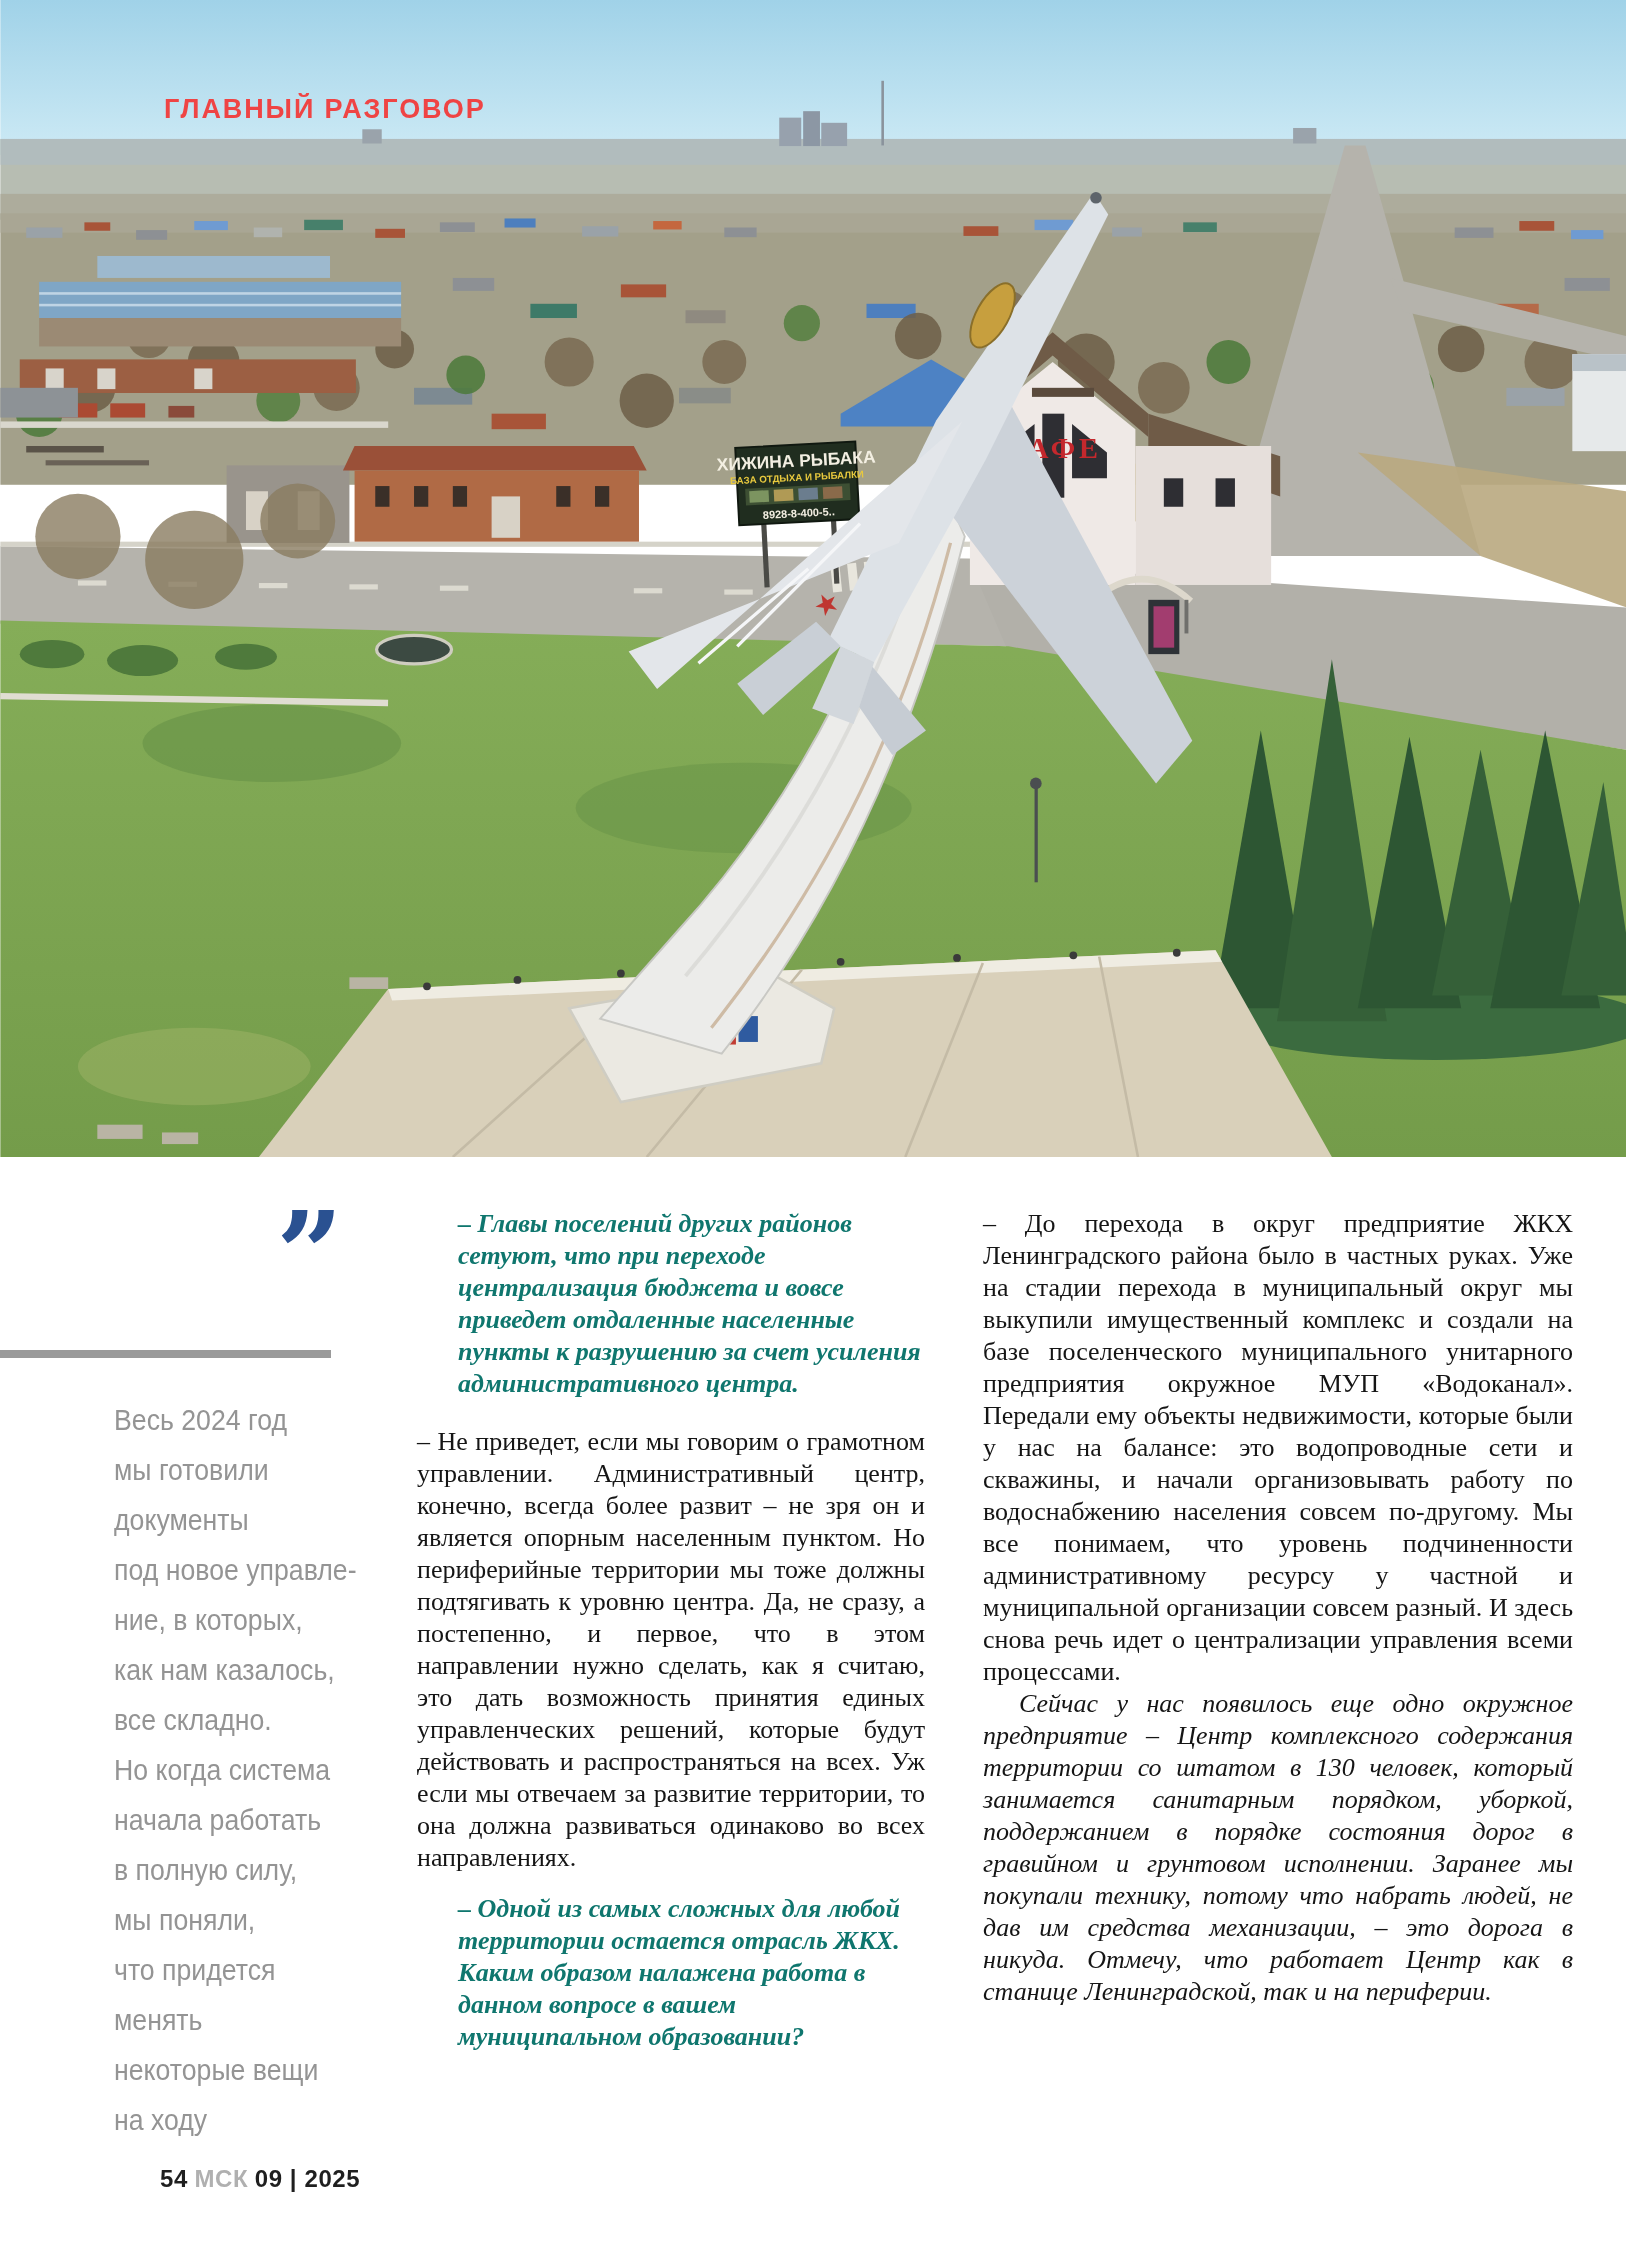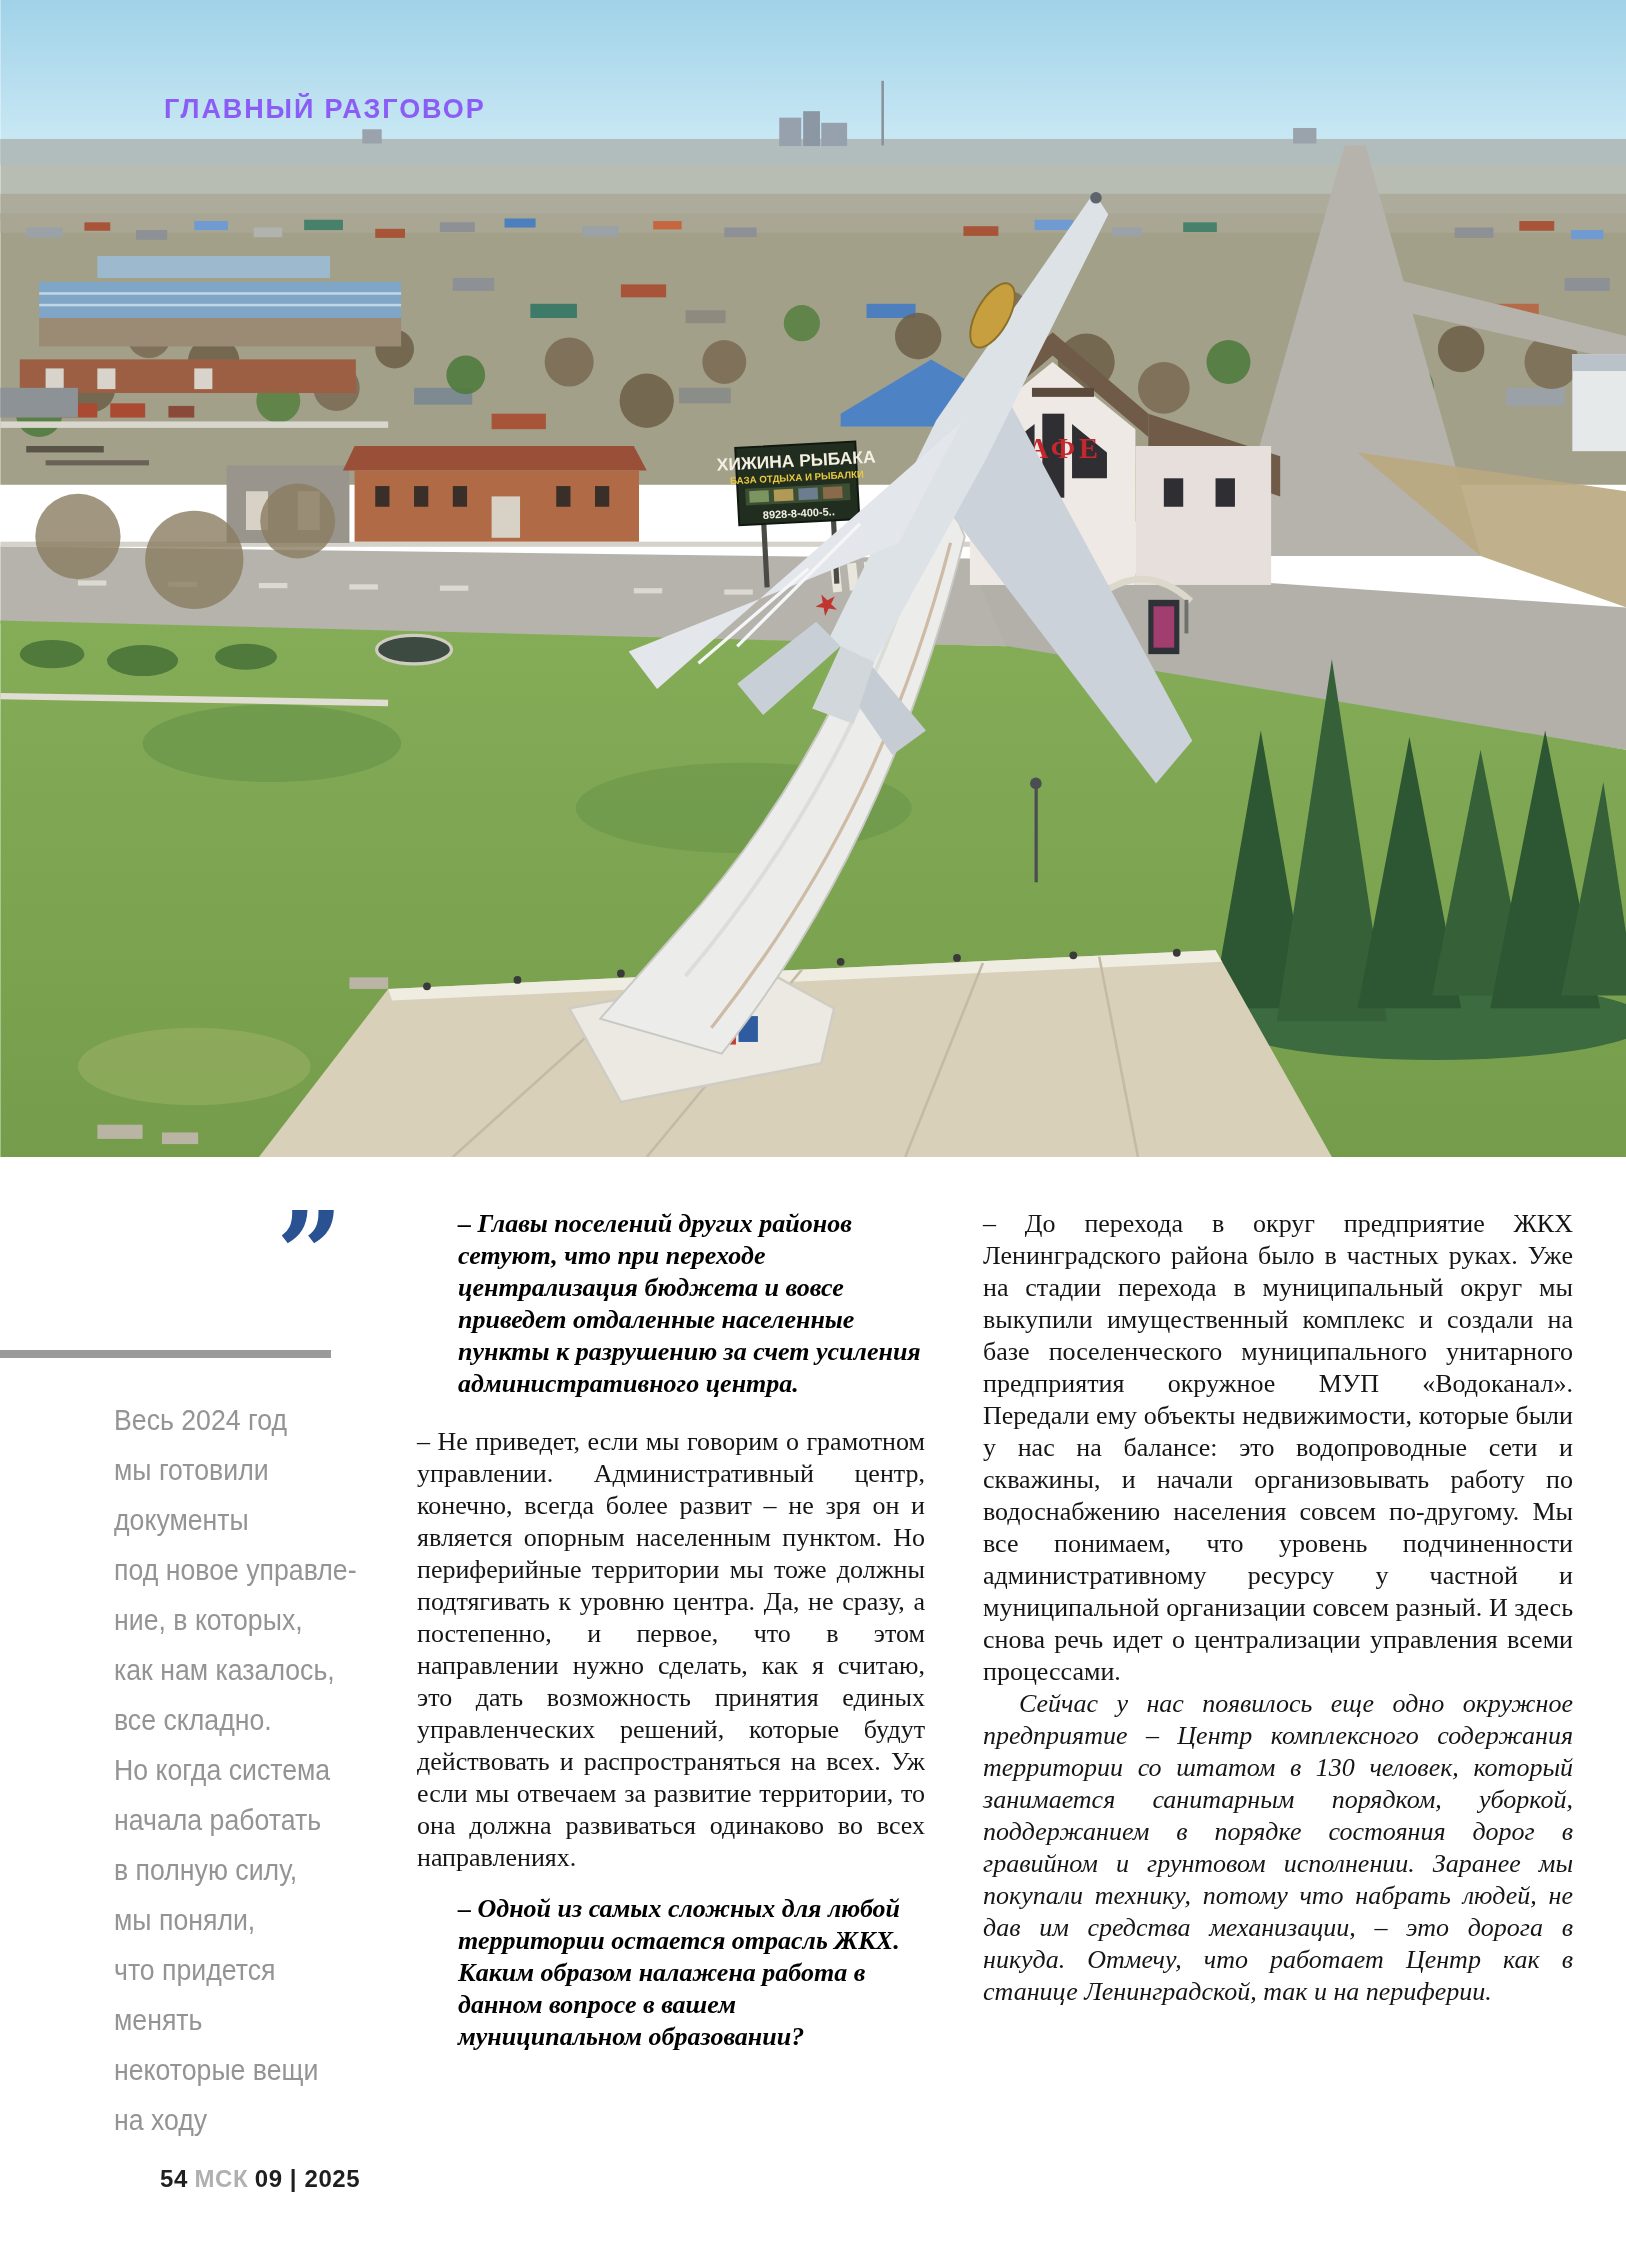--- a/index.html
+++ b/index.html
@@ -3,36 +3,36 @@
 <meta charset="utf-8">
 <style>
   html,body{margin:0;padding:0;background:#ffffff;}
   .page{position:relative;width:1627px;height:2261px;background:#ffffff;overflow:hidden;
         font-family:"Liberation Serif",serif;}
   
   .photo{position:absolute;left:0;top:0;width:1627px;height:1157px;}
   .photo svg{display:block;width:1627px;height:1157px;}
   .kicker{position:absolute;left:164px;top:94px;
           font-family:"Liberation Sans",sans-serif;font-weight:700;font-size:27px;
-          letter-spacing:1.9px;color:#8b5cf6;}
+          letter-spacing:1.9px;color:#ef4444;}
   
   .pullquote{position:absolute;left:0;top:1222px;width:362px;}
   .pq-mark{position:absolute;left:259px;top:-26px;width:84px;text-align:right;
            font-family:"DejaVu Serif",serif;font-weight:700;font-size:116px;line-height:1;
            color:#2a5191;}
   .pq-bar{position:absolute;left:0;top:128px;width:331px;height:8.4px;background:#9a9a9a;}
   .pq-text{position:absolute;left:114px;top:173px;width:278px;
            font-family:"Liberation Sans",sans-serif;font-size:29px;line-height:50px;
            color:#949494;white-space:pre-line;transform:scaleX(.92);transform-origin:left top;}
   
   .col{position:absolute;top:1208px;}
   .col-mid{left:417px;width:508px;}
   .col-right{left:965px;width:590px;margin-left:18px;}
   .q{font-family:"Liberation Serif",serif;font-style:italic;font-weight:700;
-     font-size:26px;line-height:32px;color:#000000;padding-left:41px;margin:0 0 26px 0;}
+     font-size:26px;line-height:32px;color:#0f766e;padding-left:41px;margin:0 0 26px 0;}
   .q.second{margin:19.4px 0 0 0;}
   .a{font-family:"Liberation Serif",serif;font-size:26px;line-height:32px;color:#151515;
      text-align:justify;margin:0;}
   .a.indent{text-indent:36px;font-style:italic;}
   
   .footer{position:absolute;left:160px;top:2165px;
           font-family:"Liberation Sans",sans-serif;font-weight:700;font-size:24px;
           color:#1f1f1f;letter-spacing:0.6px;}
   .footer .mag{color:#b0b0b0;margin:0 6.5px;}
   

